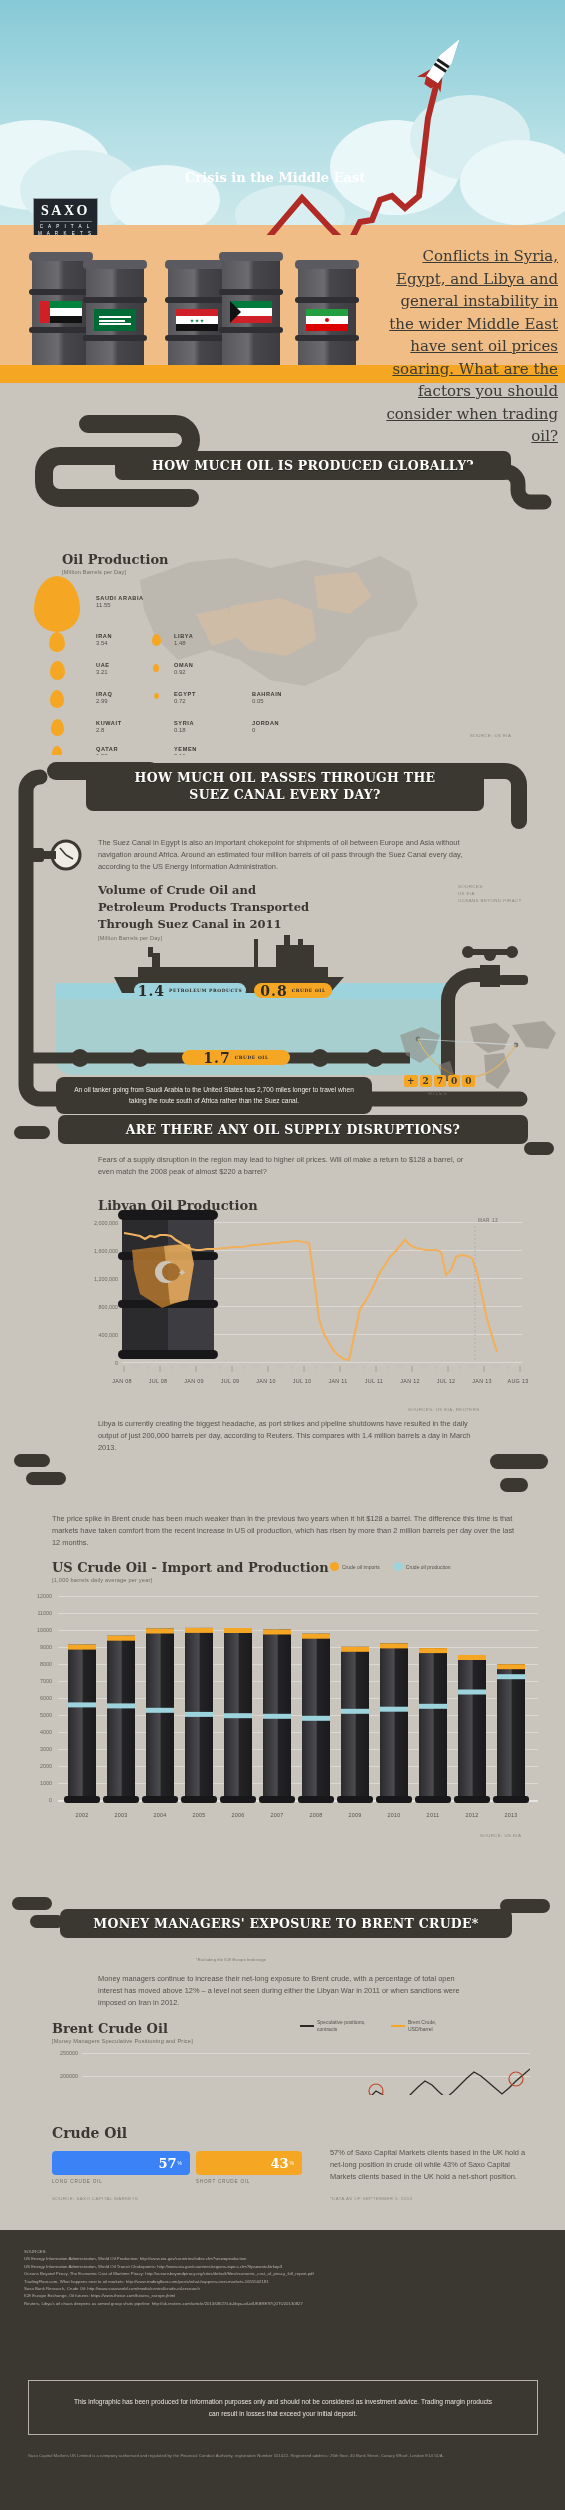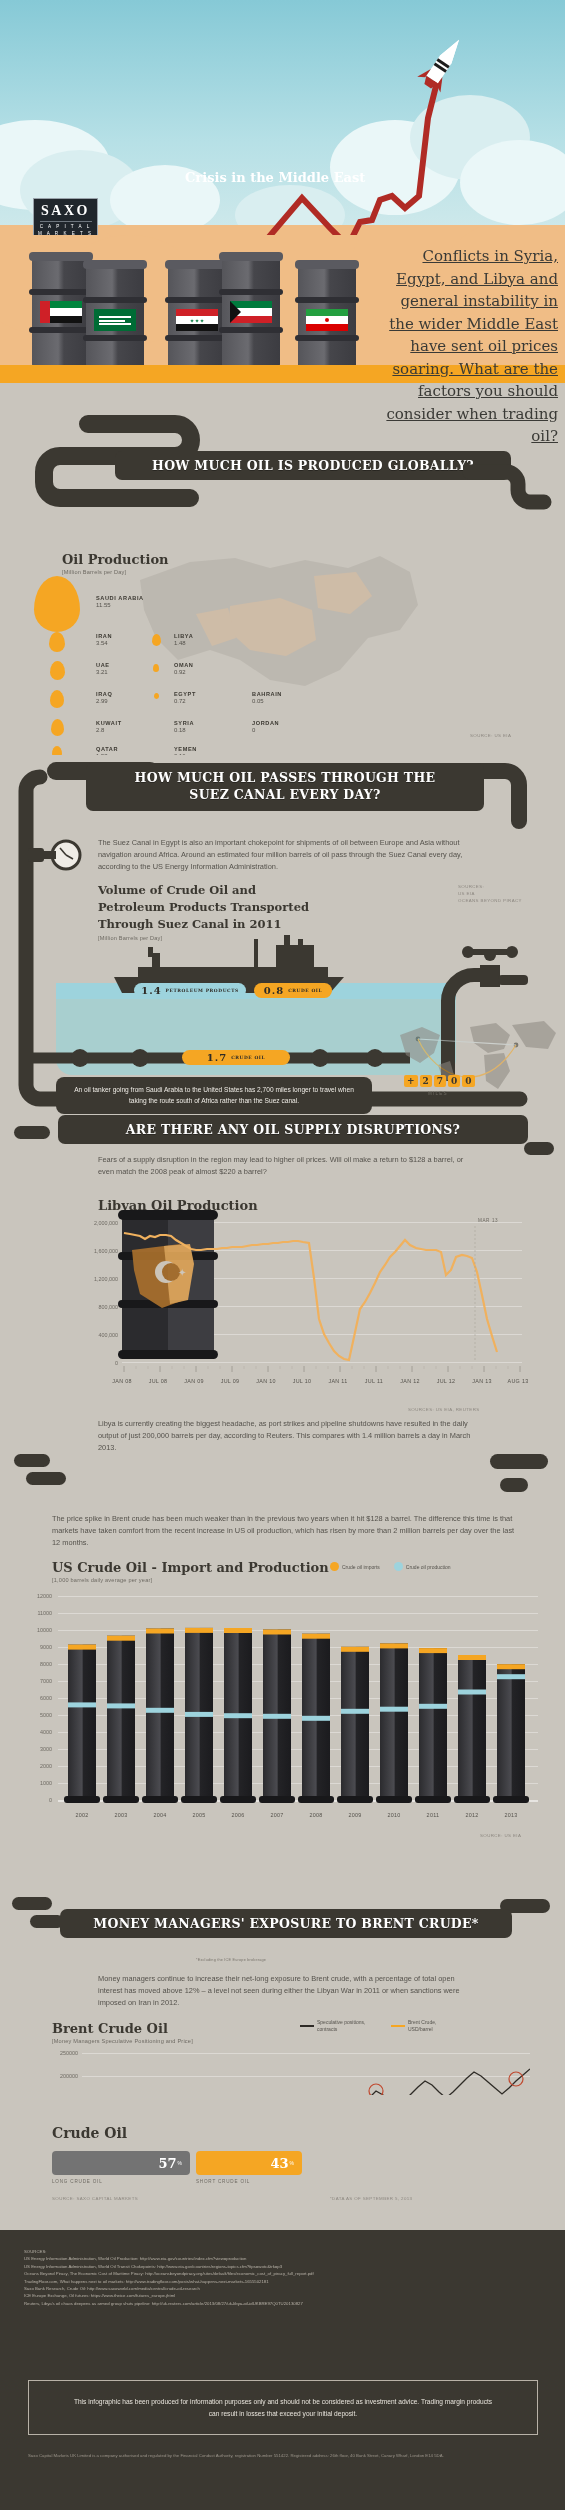--- a/index.html
+++ b/index.html
@@ -58,21 +58,21 @@
   .src { font-size:4.4px; color:#8d8881; letter-spacing:0.4px; line-height:1.6; }
   .cname { font-weight:bold; color:#3b3831; letter-spacing:0.6px; font-size:5.6px; }
   .cval { color:#55524c; font-size:6px; margin-top:1px; }
   .drop { position:absolute; background:#f5a623; border-radius:50% 50% 50% 50%/60% 60% 40% 40%; }
 
   
   .sea { position:absolute; background:#a8cfcf; }
   .pill { position:absolute; border-radius:10px; height:15px; display:flex;
      align-items:center; justify-content:center; font-family:"DejaVu Serif",serif;
      font-weight:bold; color:#2e2b26; }
-  .pill .num { font-size:10px; letter-spacing:1px;text-align:center; }
+  .pill .num { font-size:14px; letter-spacing:1px;text-align:center; }
   .pill .unit { font-size:4.4px; margin-left:4px; letter-spacing:0.6px; }
   .callout { position:absolute; background:#3b3831; color:#efece6; border-radius:8px;
      font-size:6.6px; line-height:1.6; text-align:center; padding:8px 14px; }
   .milesbox { position:absolute; display:flex; gap:2px; }
   .milesbox span { background:#f5a623; color:#3b3831; font-family:"DejaVu Serif",serif;
      font-weight:bold; font-size:9px; padding:1px 3px; border-radius:2px; }
   .mileslbl { position:absolute; font-size:4.6px; color:#6e6a63; letter-spacing:1.2px; }
 
   
   .chart { position:absolute; }
@@ -722,31 +722,32 @@
       <div class="xtick" style="left:386px;top:128px;width:40px;">MAR 13</div>
       <div class="xtick" style="left:427px;top:128px;width:40px;">JUN 13</div>
       <div class="xtick" style="left:460px;top:128px;width:40px;">AUG 13</div>
     </div>
     <div class="src" style="position:absolute;left:418px;top:300px;">SOURCES: BLOOMBERG, SAXO BANK</div>
   </div>
 
   <div class="sec" style="top:2095px;height:135px;">
     <div class="hdr2" style="position:absolute;left:52px;top:30px;font-size:14px;">Crude Oil</div>
 
-    <div class="splitbar" style="left:52px;top:56px;width:138px;background:#737373;justify-content:flex-end;padding-right:8px;">
+    <div class="splitbar" style="left:52px;top:56px;width:138px;background:#3b82f6;justify-content:flex-end;padding-right:8px;">
       <span class="pc">57</span>
       <span class="pcu">%</span>
     </div>
     <div class="splitbar" style="left:196px;top:56px;width:106px;background:#f5a623;justify-content:flex-end;padding-right:8px;">
       <span class="pc">43</span>
       <span class="pcu">%</span>
     </div>
     <div style="position:absolute;left:52px;top:84px;font-size:4.6px;color:#6e6a63;letter-spacing:.8px;">LONG CRUDE OIL</div>
     <div style="position:absolute;left:196px;top:84px;font-size:4.6px;color:#6e6a63;letter-spacing:.8px;">SHORT CRUDE OIL</div>
 
+    <div class="body-txt" style="position:absolute;left:330px;top:52px;width:200px;">57% of Saxo Capital Markets clients based in the UK hold a net-long position in crude oil while 43% of Saxo Capital Markets clients based in the UK hold a net-short position.</div>
     <div class="src" style="position:absolute;left:330px;top:100px;">*DATA AS OF SEPTEMBER 5, 2013</div>
     <div class="src" style="position:absolute;left:52px;top:100px;">SOURCE: SAXO CAPITAL MARKETS</div>
   </div>
 
   <div class="footer">
     <div class="sources-box">
       <div>SOURCES:</div>
       <div>US Energy Information Administration, World Oil Production: http://www.eia.gov/countries/index.cfm?view=production</div>
       <div>US Energy Information Administration, World Oil Transit Chokepoints: http://www.eia.gov/countries/regions-topics.cfm?fips=wotc&amp;trk=p3</div>
       <div>Oceans Beyond Piracy, The Economic Cost of Maritime Piracy: http://oceansbeyondpiracy.org/sites/default/files/economic_cost_of_piracy_full_report.pdf</div>

